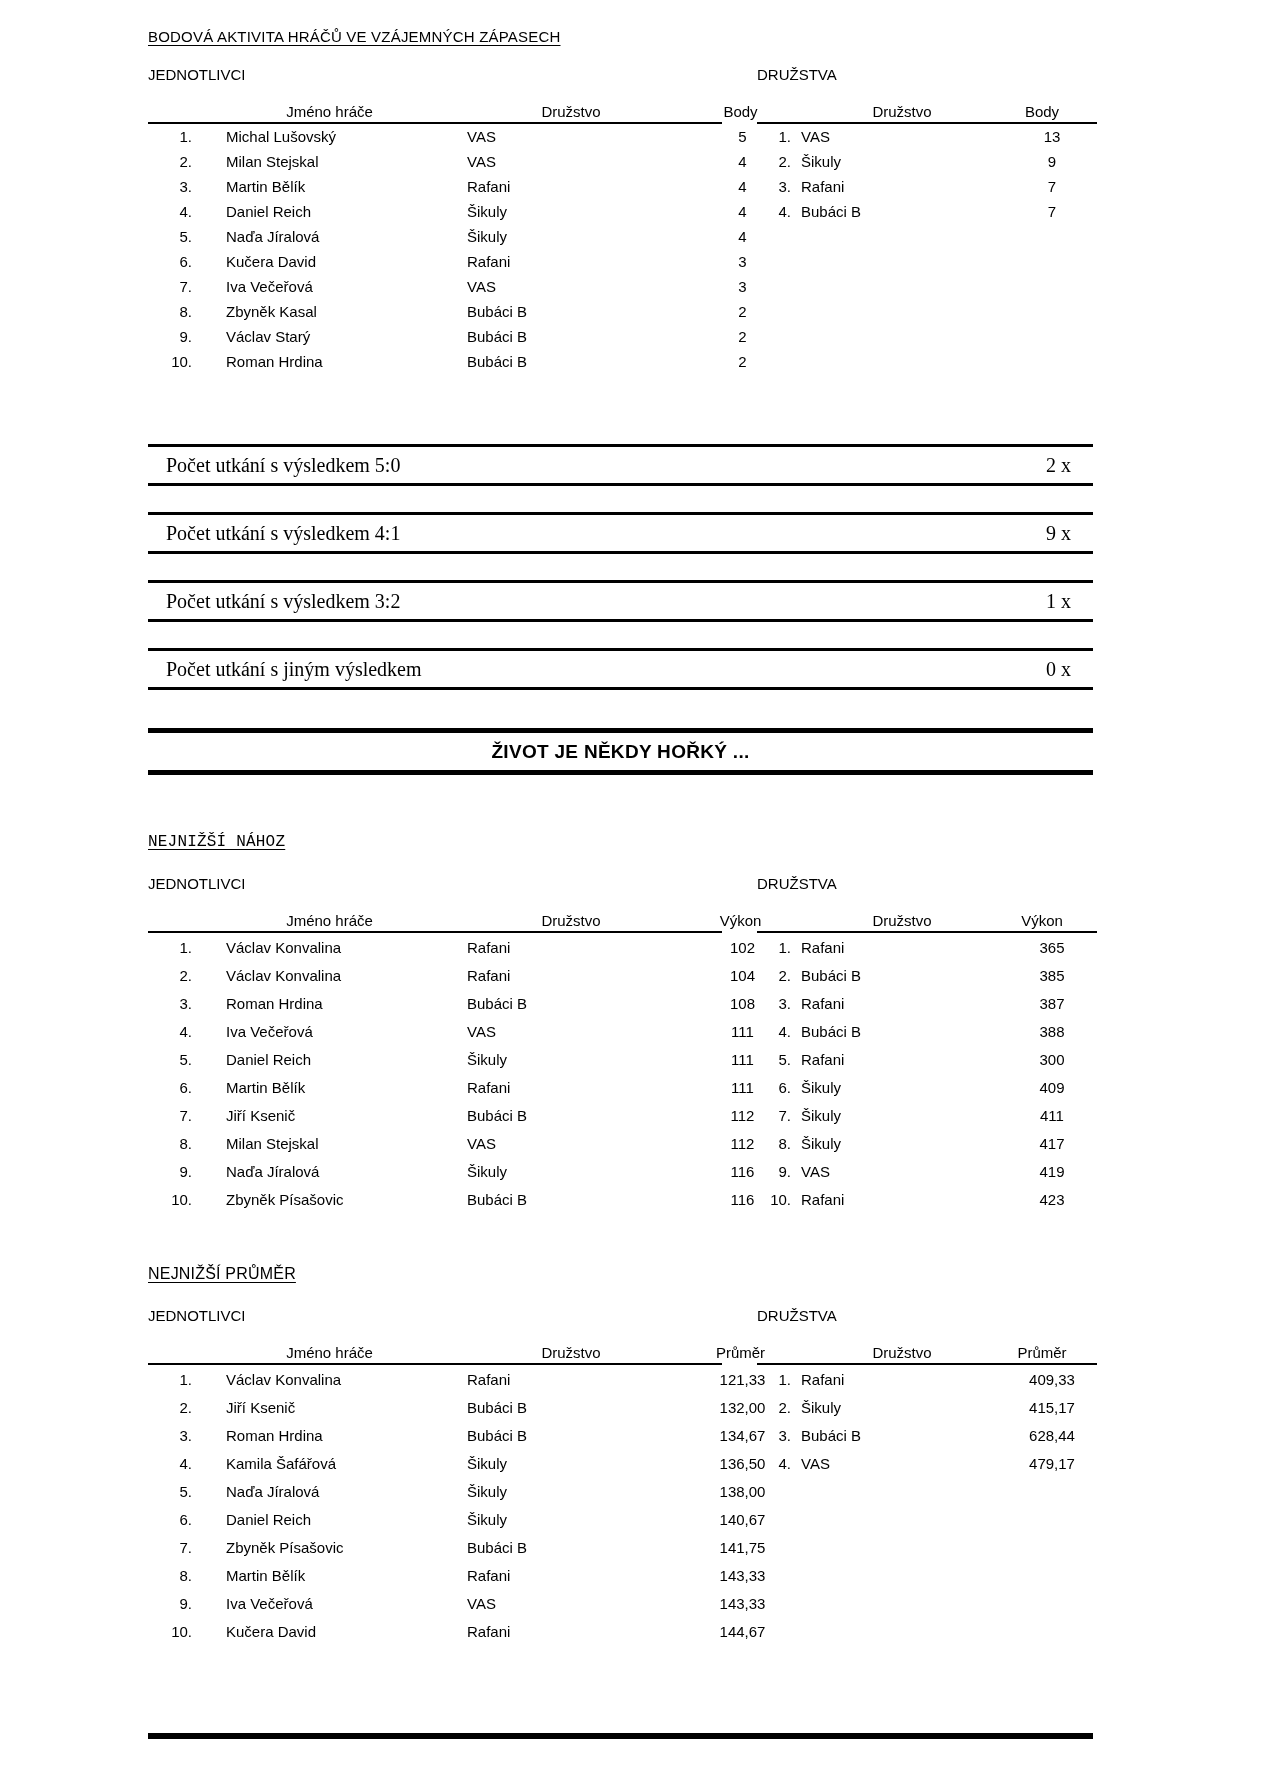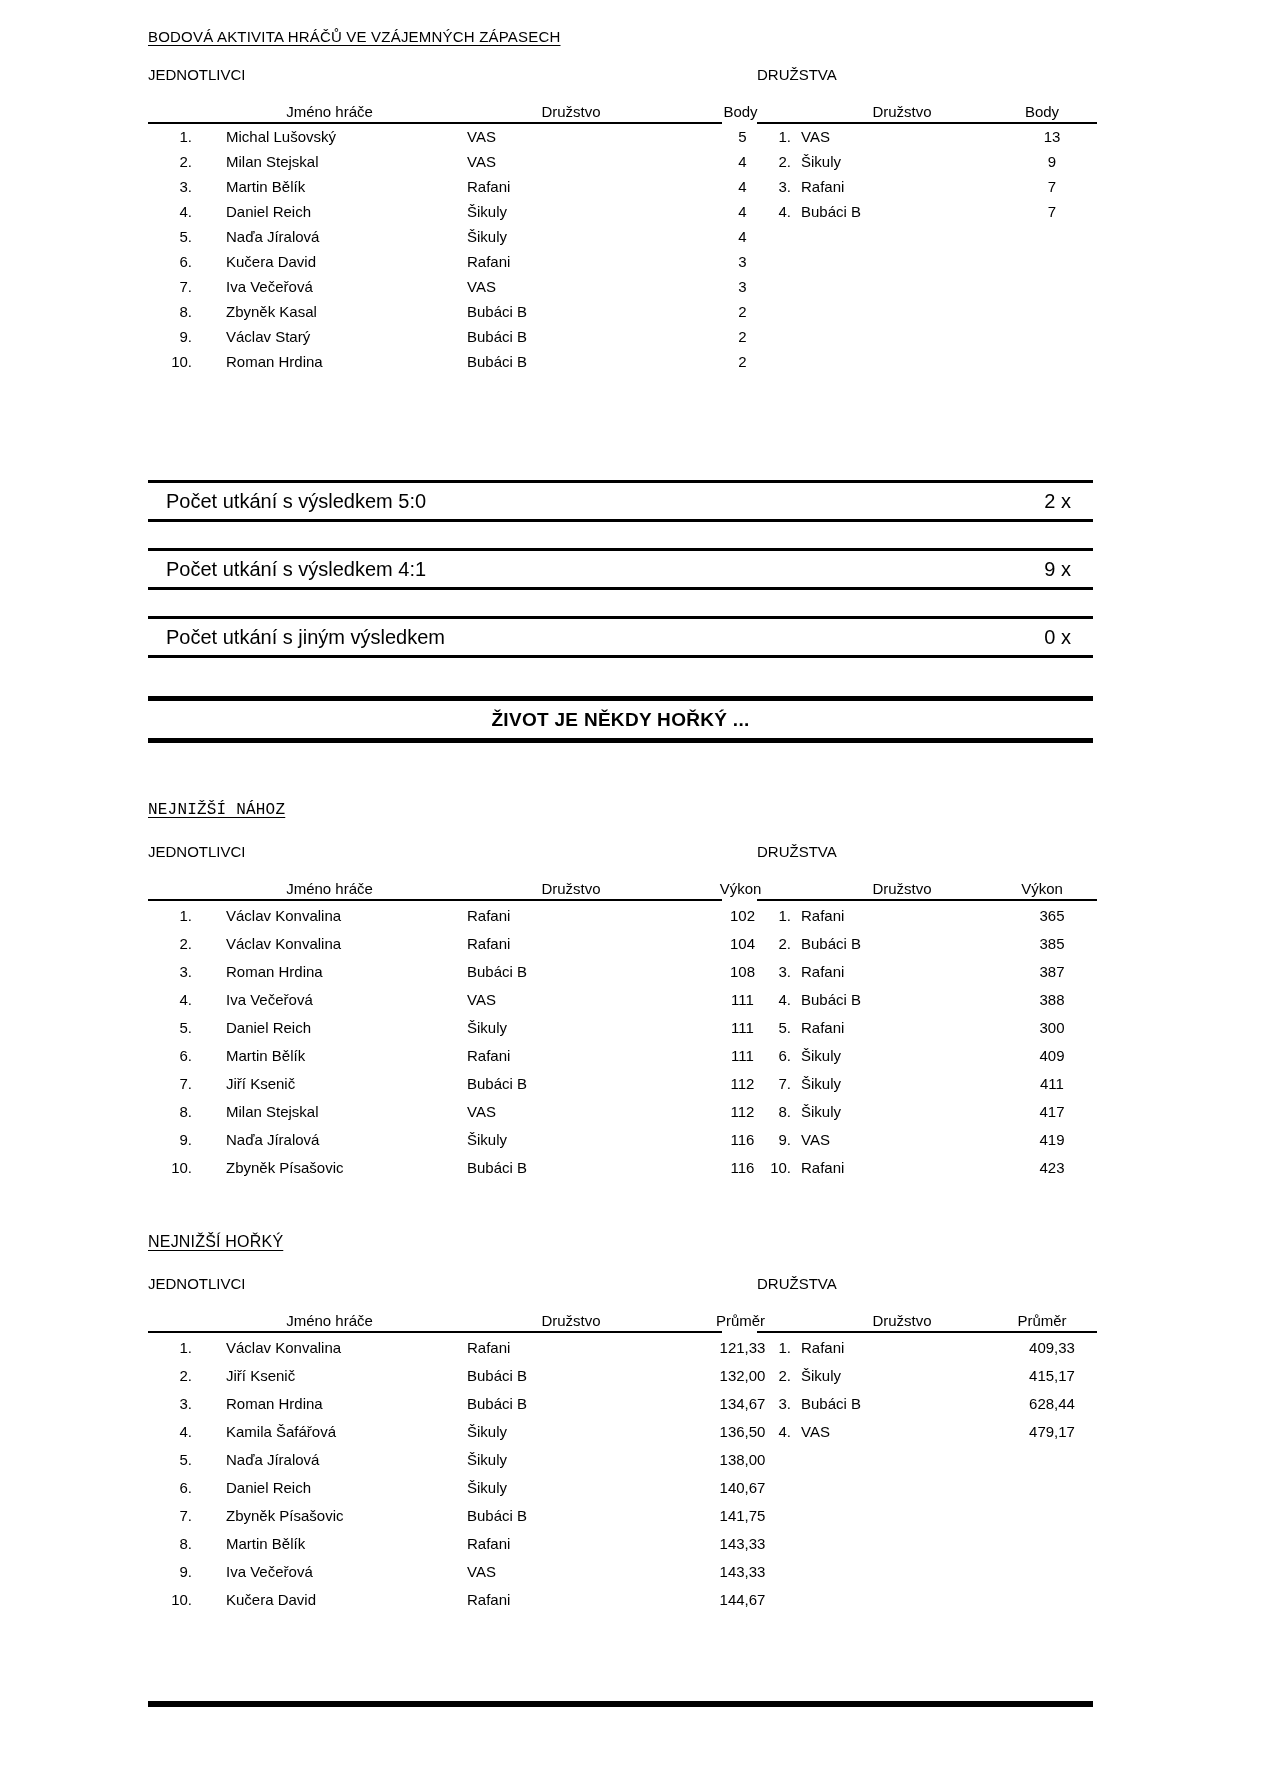--- a/index.html
+++ b/index.html
@@ -27,21 +27,21 @@
   .pair-sec1 .row{ height:25px; }
   .pair-sec2 .row, .pair-sec3 .row{ height:28px; }
   .th{ text-align:center; }
   .th-nudge{ padding-left:26px; }
   .cell-rank{ text-align:right; }
   .cell-name{ padding-left:13px; }
   .cell-team{ }
   .cell-val{ text-align:center; padding-left:30px; }
   .right-grid .cell-team{ padding-left:10px; }
   .right-grid .cell-val{ padding-left:20px; }
-  .count-boxes{ margin-left:148px; width:945px; margin-top:106px; }
+  .count-boxes{ margin-left:148px; width:945px; margin-top:70px;font-family:Liberation Serif, serif; }
   .count-box{
     border-top:3px solid #000; border-bottom:3px solid #000;
     height:42px; display:flex; justify-content:space-between; align-items:center;
     padding:0 22px 0 18px; font-size:20px; margin-bottom:26px;
   }
   .count-box:last-child{ margin-bottom:0; }
   .banner{ margin-left:148px; width:945px; margin-top:38px; }
   .banner .bar{ height:5px; background:#000; }
   .banner-text{
     height:37px; line-height:37px; text-align:center;
@@ -183,20 +183,24 @@
     <div class="count-box">
       <span class="count-label">Počet utkání s výsledkem 5:0</span>
       <span class="count-value">2 x</span>
     </div>
 
     <div class="count-box">
       <span class="count-label">Počet utkání s výsledkem 4:1</span>
       <span class="count-value">9 x</span>
     </div>
 
+    <div class="count-box">
+      <span class="count-label">Počet utkání s výsledkem 3:2</span>
+      <span class="count-value">1 x</span>
+    </div>
 
     <div class="count-box">
       <span class="count-label">Počet utkání s jiným výsledkem</span>
       <span class="count-value">0 x</span>
     </div>
   </div>
 
 <div class="banner">
   <div class="bar"></div>
   <div class="banner-text">ŽIVOT JE NĚKDY HOŘKÝ ...</div>
@@ -352,21 +356,21 @@
 
         <div class="row right-grid">
           <span class="cell-rank">10.</span>
           <span class="cell-team">Rafani</span>
           <span class="cell-val">423</span>
         </div>
       </div>
   </div>
 </section>
 
-<div class="sub-heading sub-heading-2">NEJNIŽŠÍ HOŘKÝ</div>
+<div class="sub-heading sub-heading-2">NEJNIŽŠÍ PRŮMĚR</div>
 
 <section class="pair pair-sec3">
   <div class="col-left">
     <div class="tbl-title">JEDNOTLIVCI</div>
     <div class="thead left-grid">
       <span></span>
       <span class="th">Jméno hráče</span>
       <span class="th th-nudge">Družstvo</span>
       <span class="th th-nudge">Průměr</span>
     </div>

